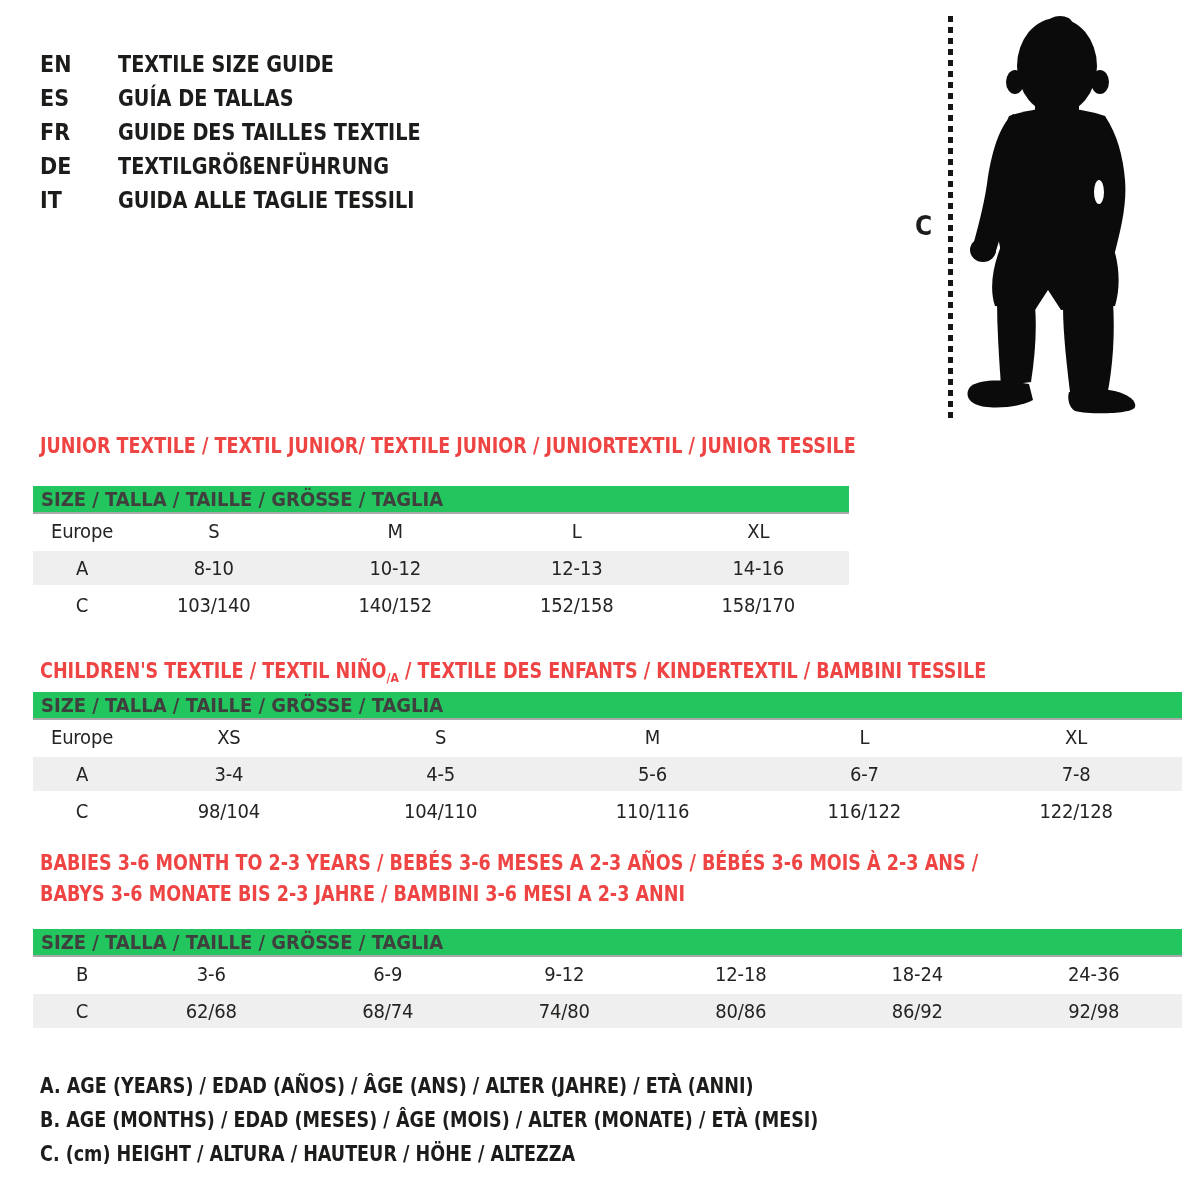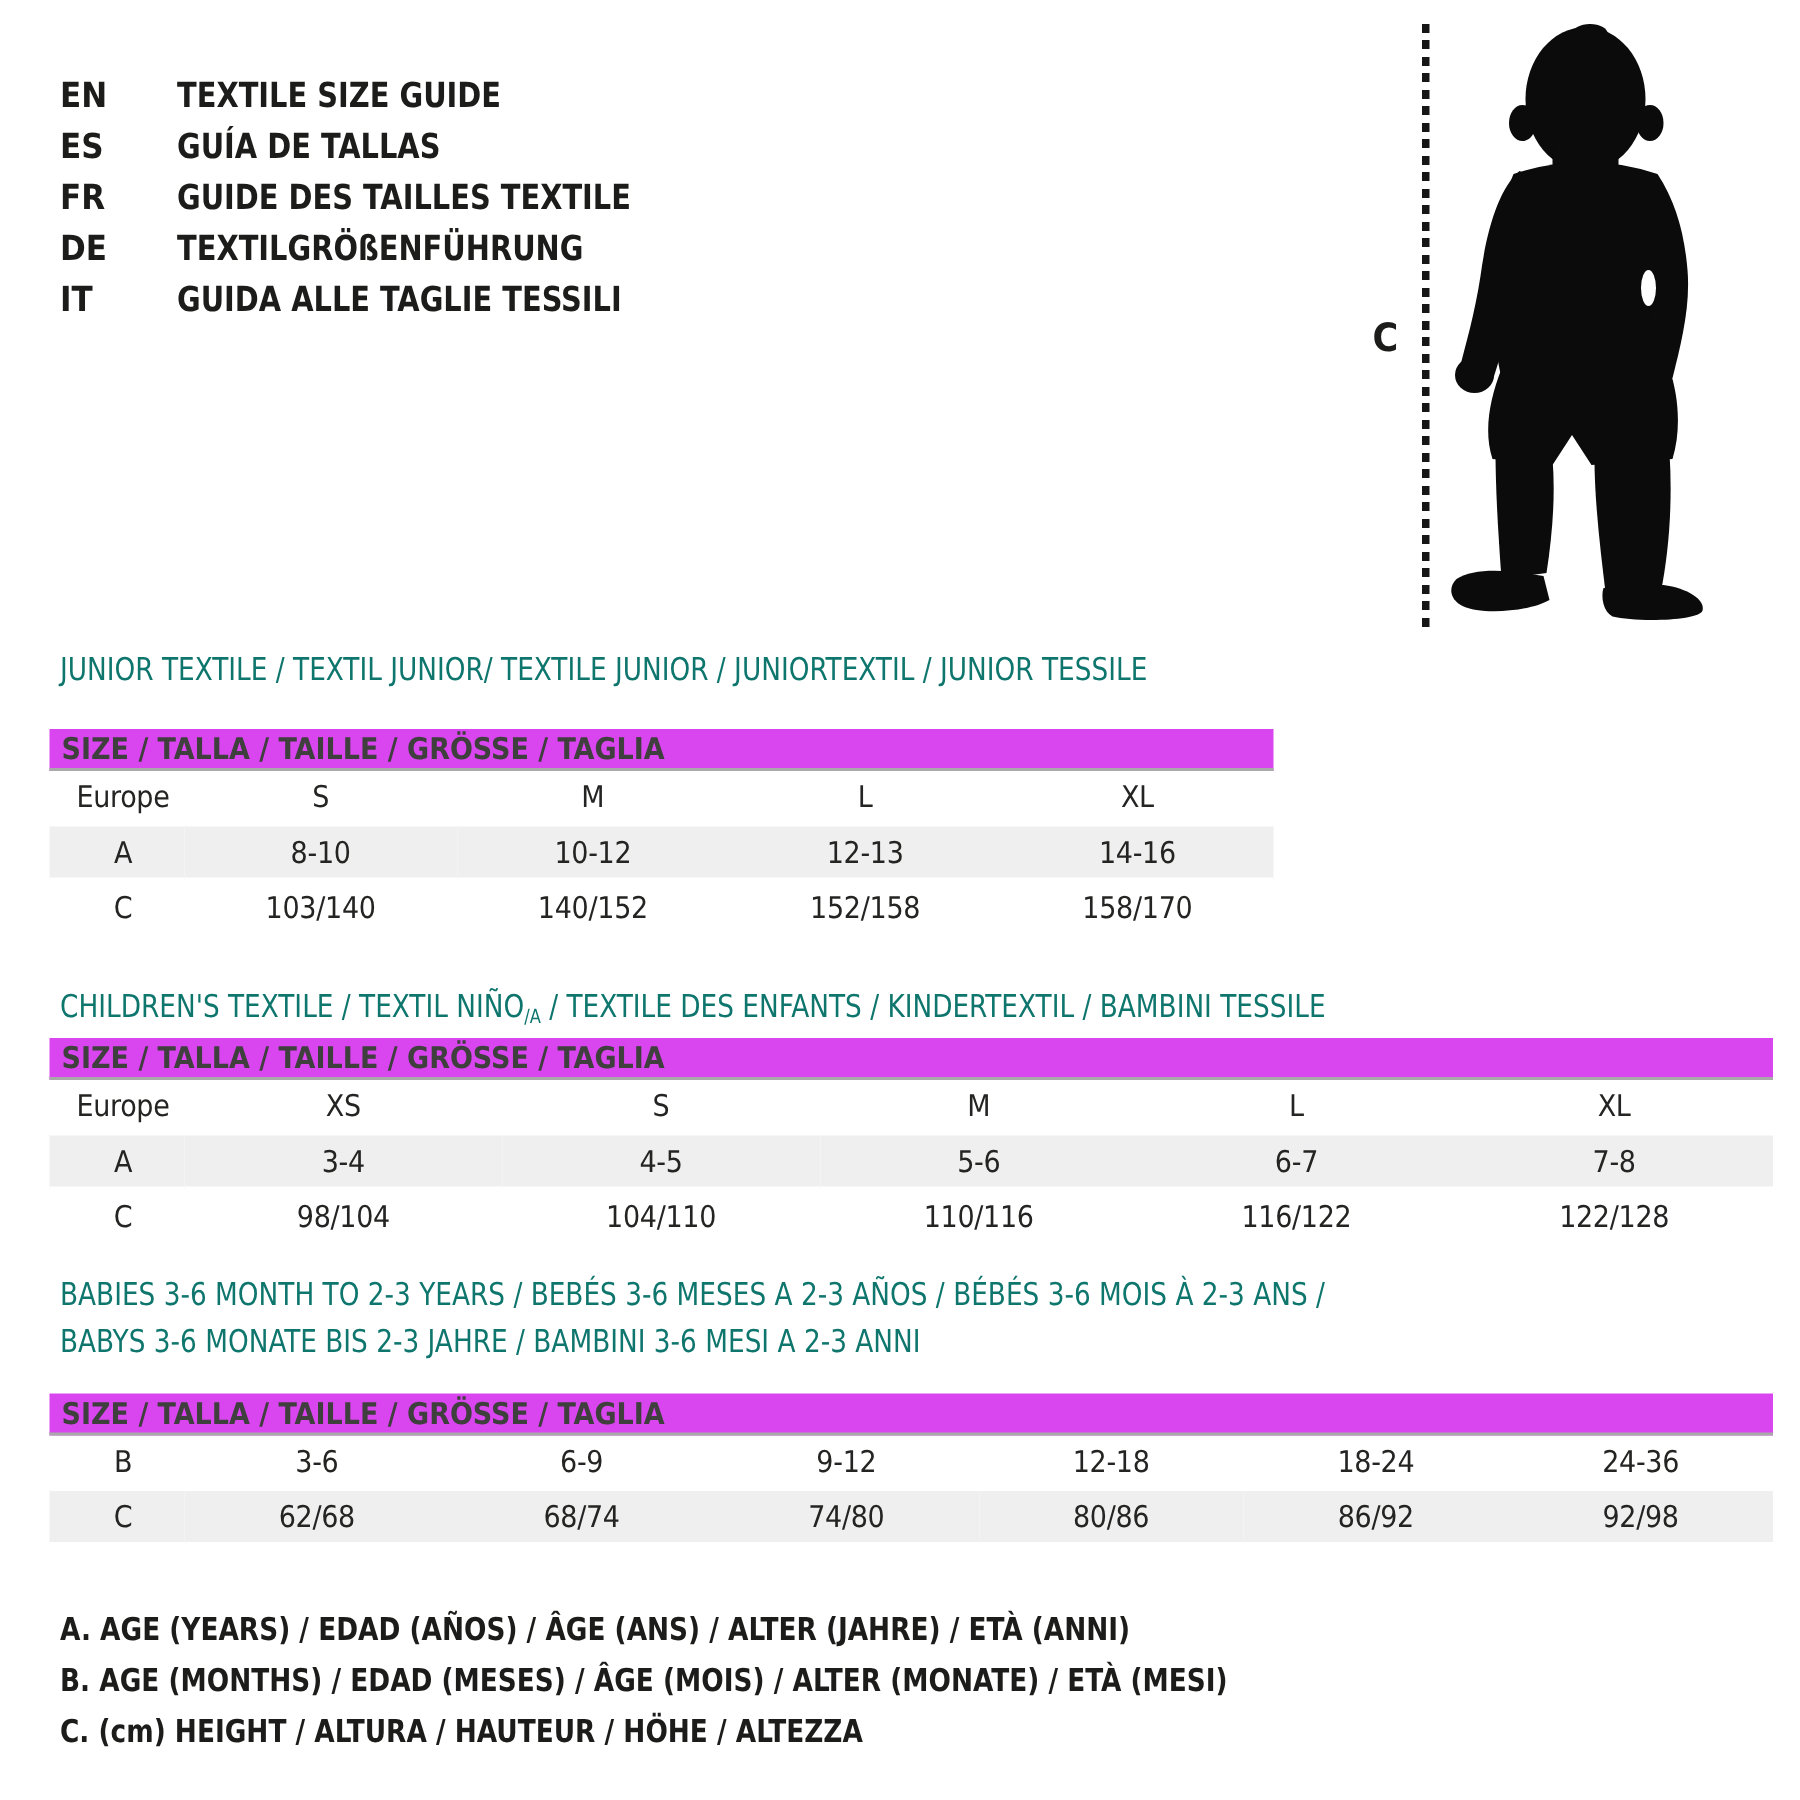--- a/index.html
+++ b/index.html
@@ -17,32 +17,32 @@
   .lang-row{display:flex;height:34px;align-items:center;font-weight:700;font-size:23px;}
   .lang-code{width:78px;flex:0 0 78px;}
 
   
   .measure-line{left:948px;top:16px;width:5px;height:402px;
     background-image:repeating-linear-gradient(to bottom,#161616 0px,#161616 6px,transparent 6px,transparent 11px);}
   .measure-label{left:915px;top:211px;font-weight:700;font-size:26px;}
   .toddler{left:963px;top:14px;}
 
   
-  .tbl-title{font-weight:400;font-size:21px;white-space:nowrap;color:#0f766e;}
+  .tbl-title{font-weight:700;font-size:21px;white-space:nowrap;color:#ef4444;}
   .junior-title{left:40px;top:434px;}
   .children-title{left:40px;top:659px;}
   .babies-title{left:40px;top:848px;line-height:31px;}
   .title-sub{font-size:13px;vertical-align:-4px;}
 
   
   .size-table{position:absolute;}
   .tbl-junior{left:33px;top:486px;width:816px;}
   .tbl-children{left:33px;top:692px;width:1149px;}
   .tbl-babies{left:33px;top:929px;width:1149px;}
-  .tbl-bar{height:26px;background:#d946ef;border-bottom:2px solid #a9a9a9;
+  .tbl-bar{height:26px;background:#22c55e;border-bottom:2px solid #a9a9a9;
     display:flex;align-items:center;padding-left:8px;
     font-size:20px;font-weight:700;color:#3f3f3e;}
   .size-table table{width:100%;border-collapse:collapse;table-layout:fixed;}
   .size-table col.c-label{width:90px;}
   .size-table td{height:34px;font-size:20px;text-align:center;letter-spacing:-0.2px;
     color:#242423;padding:0;font-weight:400;}
   .size-table td.rowlabel{text-align:center;padding-left:8px;}
   .size-table tr.shaded td{background:#efefef;border-top:3px solid #fff;border-bottom:3px solid #fff;}
 
   

